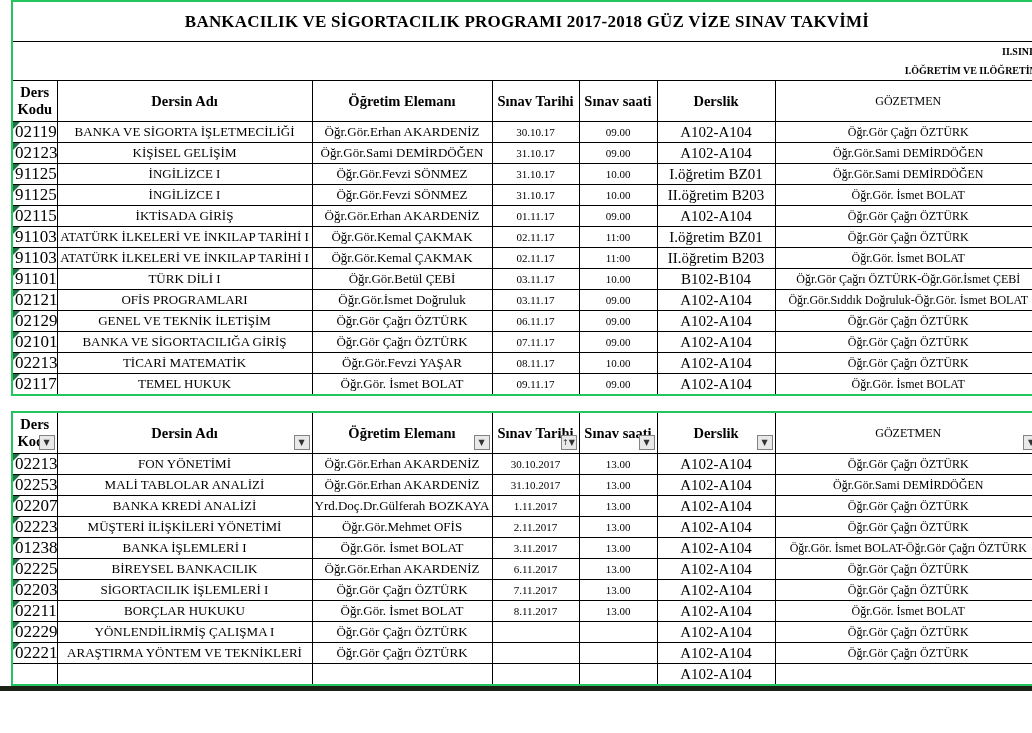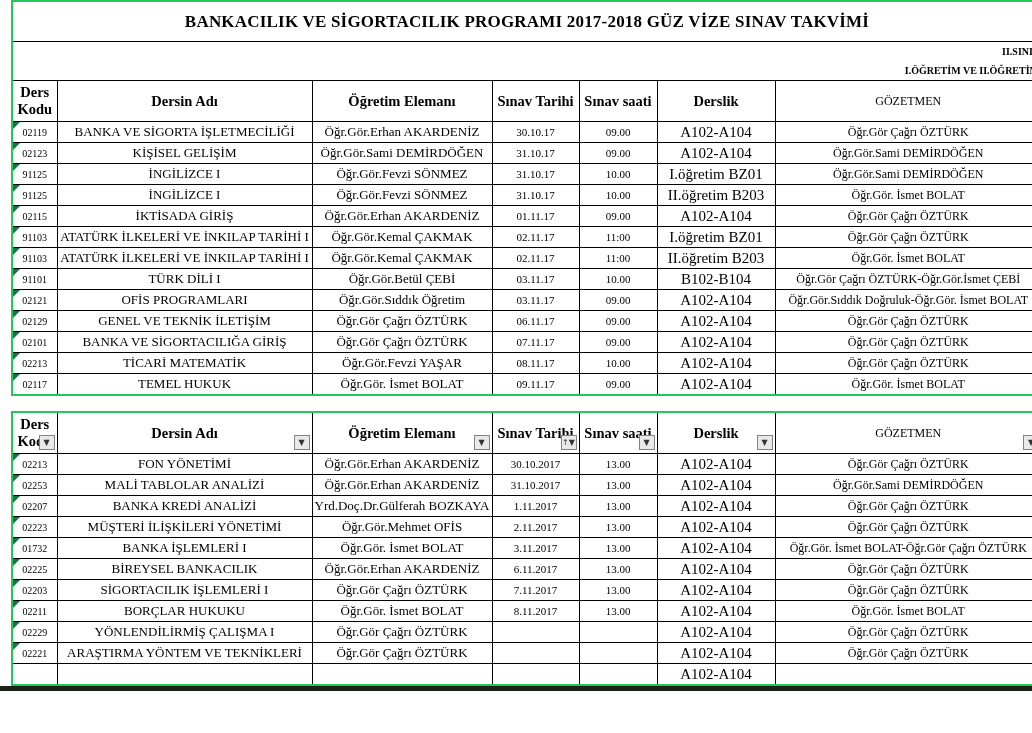--- a/index.html
+++ b/index.html
@@ -14,21 +14,21 @@
   table.grid th, table.grid td {
     border:1px solid #000; overflow:hidden; text-align:center; vertical-align:middle;
     padding:0 2px; position:relative;
   }
   tr.title-row th { height:39px; font-size:17px; font-weight:bold; letter-spacing:.2px; }
   tr.section-row th { height:37px; font-weight:bold; font-size:10px; line-height:19px;text-align:right; }
   tr.cols-row th { height:40px; font-weight:bold; font-size:14.5px; white-space:nowrap; padding:0 1px; }
   tr.cols-row th.h0 span.col-label { white-space:normal; display:inline-block; max-width:42px; line-height:17px;font-family:Liberation Serif, serif; }
   tr.cols-row th.head-small { font-weight:normal; font-size:12px; }
   tbody td { height:20px; white-space:nowrap; font-size:13px; }
-  tbody td.c0 { font-size:10px; }
+  tbody td.c0 { font-size:17px; }
   tbody td.c3, tbody td.c4 { font-size:11px; }
   tbody td.c5 { font-weight:normal; font-size:15px; }
   tbody td.c6 { font-size:12px; }
   .tri {
     position:absolute; top:0; left:0; width:0; height:0;
     border-top:7px solid #1e7145; border-right:7px solid transparent;
   }
   .filter-btn {
     position:absolute; right:2px; bottom:3px; width:16px; height:15px;
     background:#e9e9e9; border:1px solid #838383; box-sizing:border-box;
@@ -143,21 +143,21 @@
           <td class="c1"><span>TÜRK DİLİ I</span></td>
           <td class="c2"><span>Öğr.Gör.Betül ÇEBİ</span></td>
           <td class="c3"><span>03.11.17</span></td>
           <td class="c4"><span>10.00</span></td>
           <td class="c5"><span>B102-B104</span></td>
           <td class="c6"><span>Öğr.Gör Çağrı ÖZTÜRK-Öğr.Gör.İsmet ÇEBİ</span></td>
         </tr>
         <tr>
           <td class="c0"><span class="tri"></span><span>02121</span></td>
           <td class="c1"><span>OFİS PROGRAMLARI</span></td>
-          <td class="c2"><span>Öğr.Gör.Sıddık Öğretim</span></td>
+          <td class="c2"><span>Öğr.Gör.İsmet Doğruluk</span></td>
           <td class="c3"><span>03.11.17</span></td>
           <td class="c4"><span>09.00</span></td>
           <td class="c5"><span>A102-A104</span></td>
           <td class="c6"><span>Öğr.Gör.Sıddık Doğruluk-Öğr.Gör. İsmet BOLAT</span></td>
         </tr>
         <tr>
           <td class="c0"><span class="tri"></span><span>02129</span></td>
           <td class="c1"><span>GENEL VE TEKNİK İLETİŞİM</span></td>
           <td class="c2"><span>Öğr.Gör Çağrı ÖZTÜRK</span></td>
           <td class="c3"><span>06.11.17</span></td>
@@ -249,21 +249,21 @@
         <tr>
           <td class="c0"><span class="tri"></span><span>02223</span></td>
           <td class="c1"><span>MÜŞTERİ İLİŞKİLERİ YÖNETİMİ</span></td>
           <td class="c2"><span>Öğr.Gör.Mehmet OFİS</span></td>
           <td class="c3"><span>2.11.2017</span></td>
           <td class="c4"><span>13.00</span></td>
           <td class="c5"><span>A102-A104</span></td>
           <td class="c6"><span>Öğr.Gör Çağrı ÖZTÜRK</span></td>
         </tr>
         <tr>
-          <td class="c0"><span class="tri"></span><span>01732</span></td>
+          <td class="c0"><span class="tri"></span><span>01238</span></td>
           <td class="c1"><span>BANKA İŞLEMLERİ I</span></td>
           <td class="c2"><span>Öğr.Gör. İsmet BOLAT</span></td>
           <td class="c3"><span>3.11.2017</span></td>
           <td class="c4"><span>13.00</span></td>
           <td class="c5"><span>A102-A104</span></td>
           <td class="c6"><span>Öğr.Gör. İsmet BOLAT-Öğr.Gör Çağrı ÖZTÜRK</span></td>
         </tr>
         <tr>
           <td class="c0"><span class="tri"></span><span>02225</span></td>
           <td class="c1"><span>BİREYSEL BANKACILIK</span></td>

